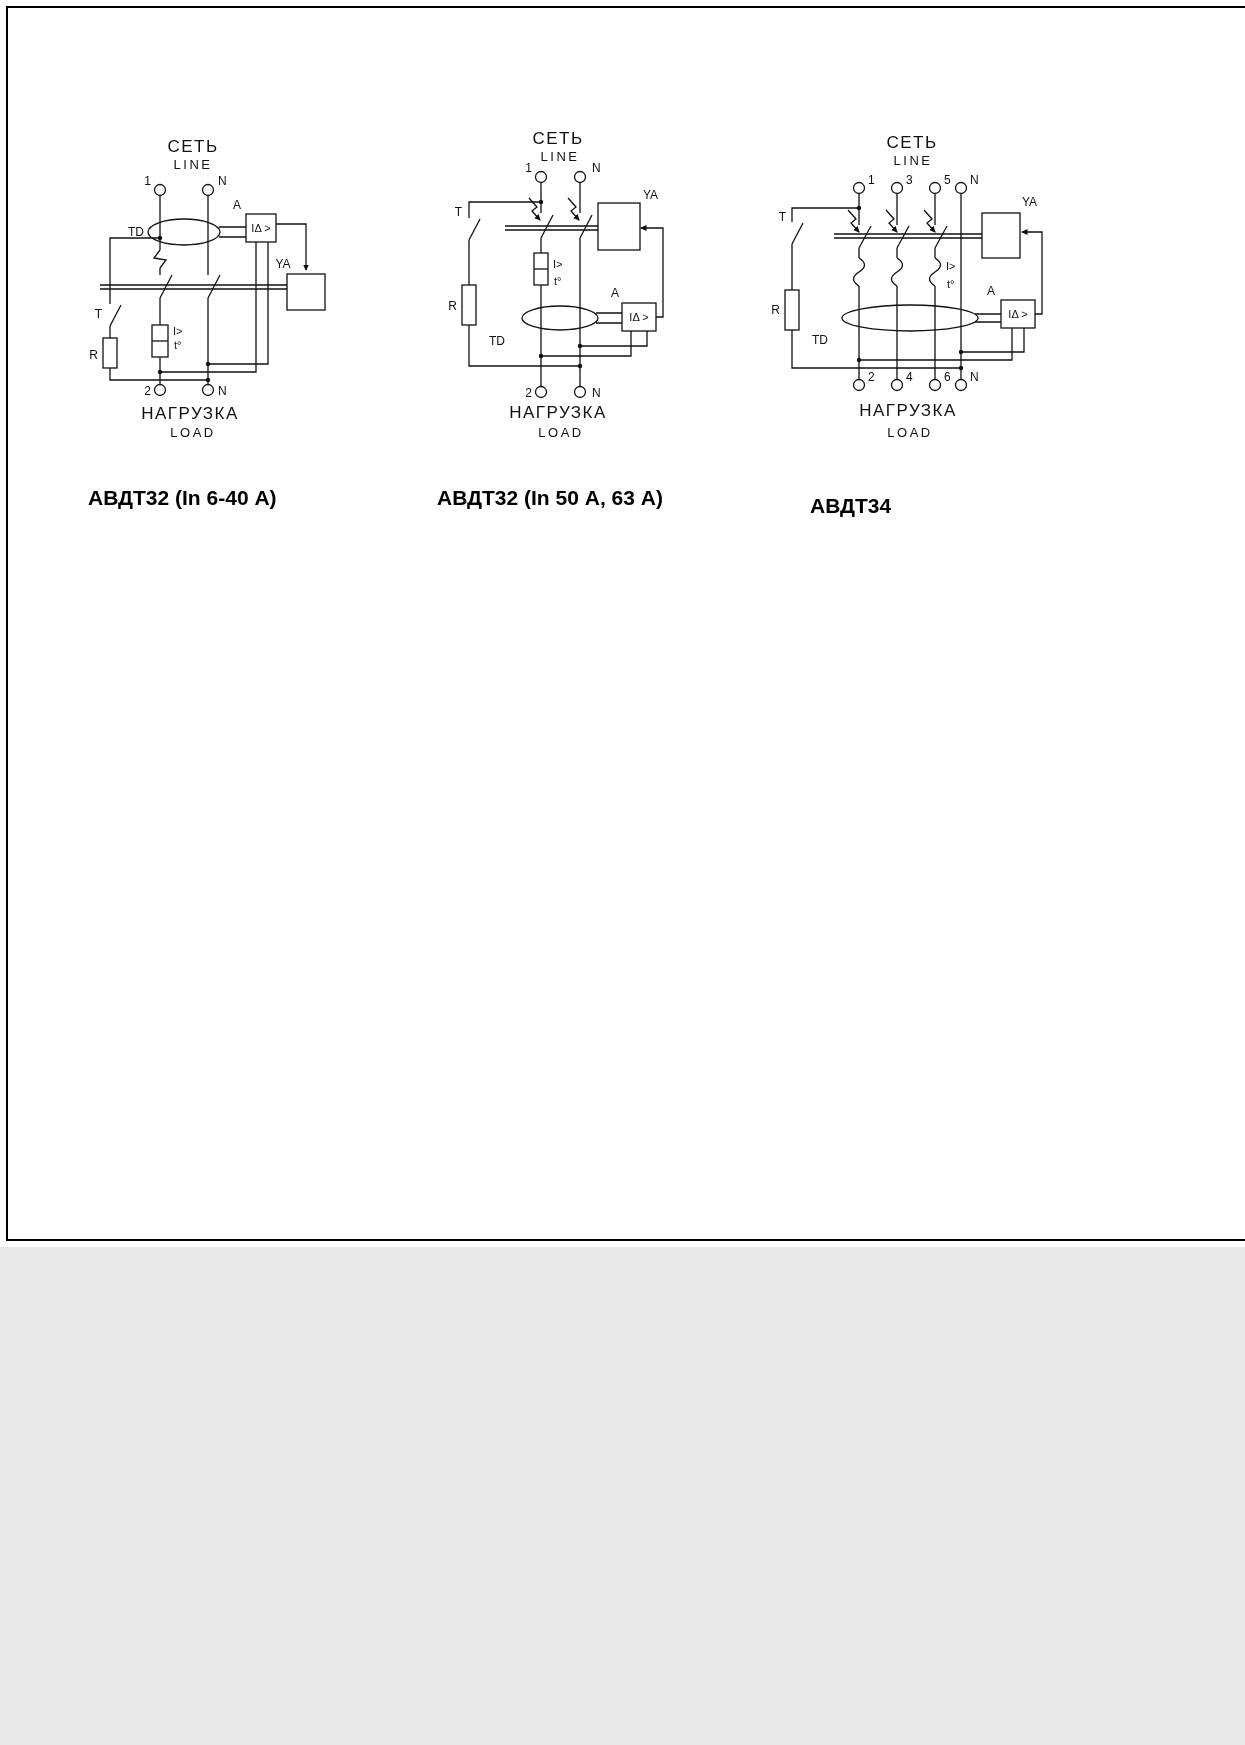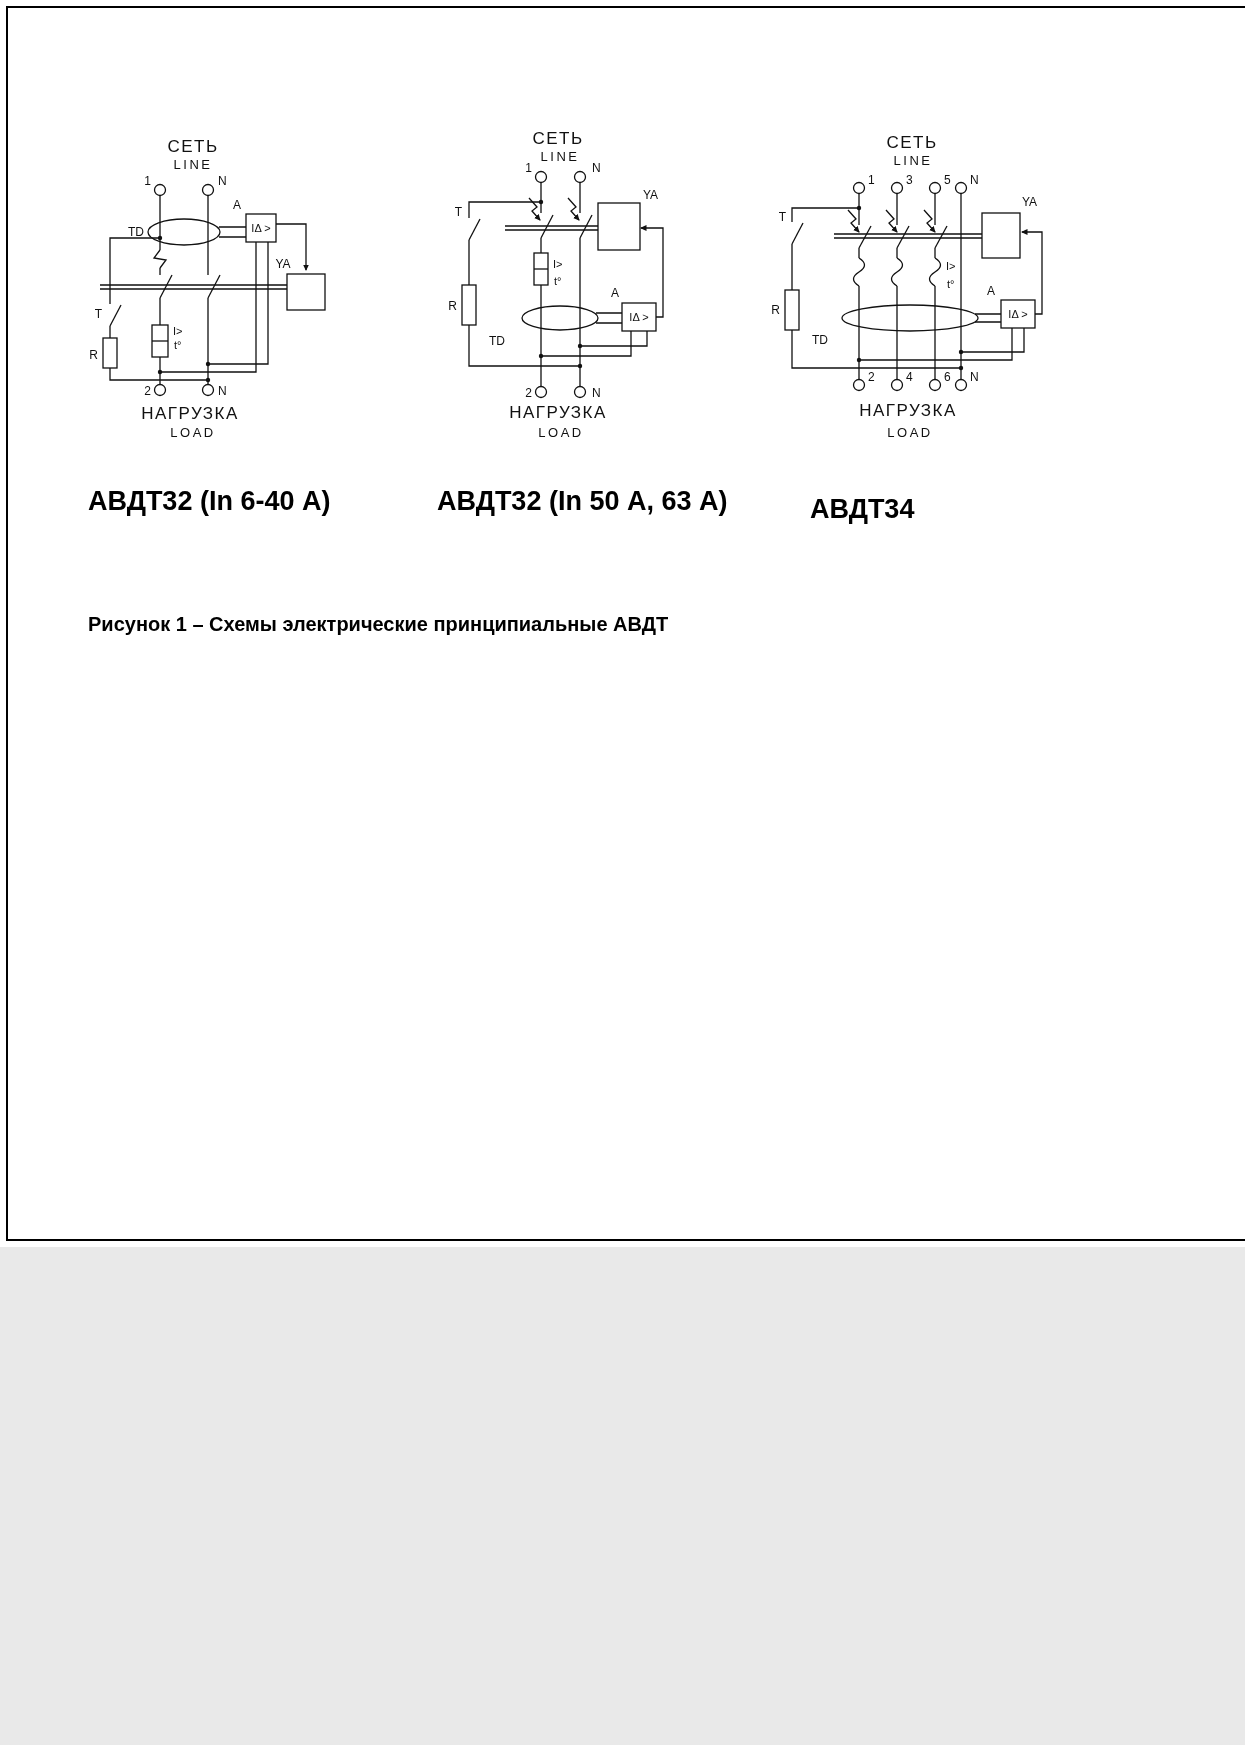--- a/index.html
+++ b/index.html
@@ -1,20 +1,20 @@
 <!DOCTYPE html>
 <html><head>
 <meta charset="utf-8">
 <style>
   html,body{margin:0;padding:0;background:#e9e9e9;}
   .page{position:relative;width:1245px;height:1247px;background:#fff;
         font-family:"Liberation Sans",sans-serif;color:#111;overflow:hidden;padding-left:32px;}
   .frame{position:absolute;inset:6px;border:2px solid #000;pointer-events:none;}
   .diagram{position:absolute;}
-  .cap{position:absolute;font-size:27px;font-weight:600;color:#000;white-space:nowrap;}
+  .cap{position:absolute;font-size:21px;font-weight:600;color:#000;white-space:nowrap;}
   .figcap{position:absolute;left:88px;top:613px;font-size:20px;font-weight:600;color:#000;white-space:nowrap;}
   svg text{font-family:"Liberation Sans",sans-serif;fill:#111;}
   .big{font-size:17px;letter-spacing:1.5px;}
   .sub{font-size:13px;letter-spacing:2.5px;}
   .lbl{font-size:12px;}
   .sm{font-size:11px;}
 </style>
 </head>
 <body>
 
@@ -196,14 +196,13 @@
     <text class="lbl" x="182" y="263">6</text>
     <text class="lbl" x="208" y="263">N</text>
     <text class="big" x="146" y="298" text-anchor="middle">НАГРУЗКА</text>
     <text class="sub" x="148" y="319" text-anchor="middle">LOAD</text>
   </svg>
 
   <div class="cap" style="left:88px;top:486px">АВДТ32 (In 6-40 А)</div>
   <div class="cap" style="left:437px;top:486px">АВДТ32 (In 50 А, 63 А)</div>
   <div class="cap" style="left:810px;top:494px">АВДТ34</div>
 
-  <div class="figcap">Рисунок 1 – Схемы электрические принципиальные АВДТ</div>
 </div>
 
 </body></html>

